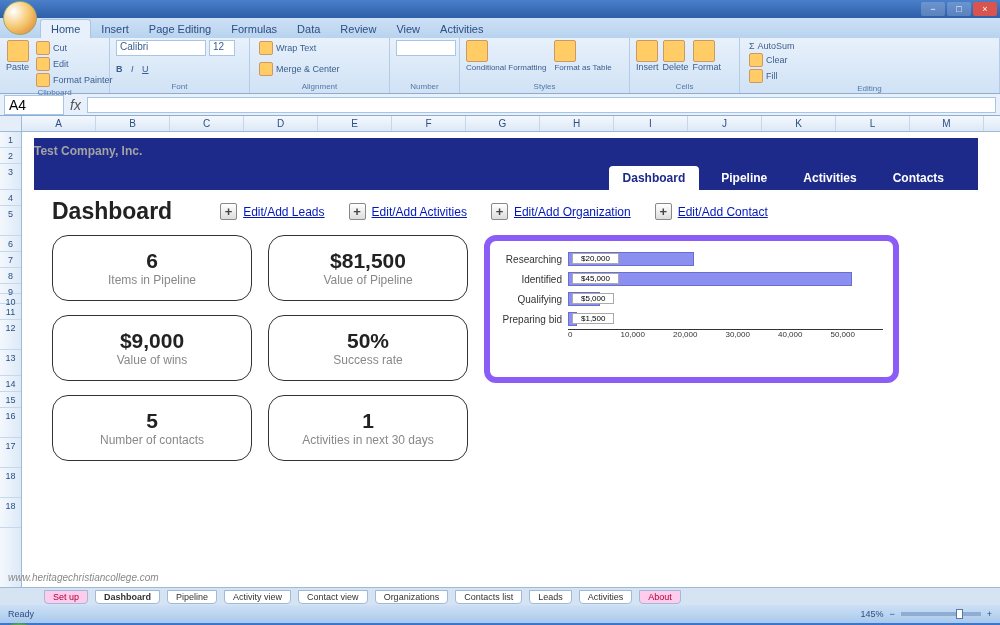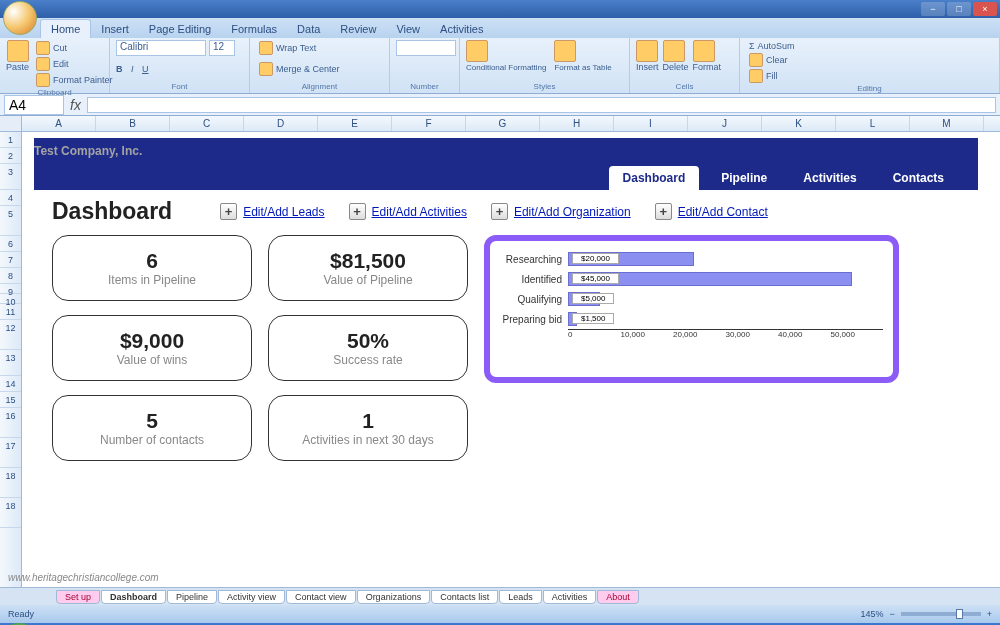--- a/index.html
+++ b/index.html
@@ -52,21 +52,21 @@
 .bar-track{flex:1;position:relative;height:16px}
 .bar-fill{position:absolute;top:1px;bottom:1px;left:0;background:#8b8ff0;border:1px solid #6a6ed0}
 .bar-val{position:absolute;left:4px;top:2px;font-size:8px;background:#fff;border:1px solid #aaa;padding:0 8px}
 .axis{display:flex;margin-left:68px;border-top:1px solid #333;font-size:8px;color:#333}
 .axis span{flex:1;text-align:left}
 .info-box{width:415px;height:66px;border:1.5px solid #333;border-radius:16px;padding:10px 16px;font-size:12px}
 .info-row{display:flex;align-items:center;height:22px}
 .info-lbl{width:180px;color:#888;font-weight:bold}
 .info-link{color:#0018b9;margin-right:auto}
 .info-val{font-weight:bold;color:#222}
-.sheet-tabs{height:18px;background:#d6e3f2;display:flex;align-items:center;font-size:9px;padding-left:56px;gap:1px;border-top:1px solid #9fb9d9}
+.sheet-tabs{height:18px;background:#d6e3f2;display:flex;align-items:center;font-size:9px;padding-left:44px;gap:7px;border-top:1px solid #9fb9d9}
 .stab{background:#fff;padding:1px 8px;border:1px solid #9fb9d9;border-radius:0 0 4px 4px;color:#333}
 .stab.hi{background:#fff;font-weight:bold}
 .stab.red{background:#fce;color:#a03}
 .statusbar{height:18px;background:linear-gradient(#cde0f5,#a9c9ec);display:flex;align-items:center;justify-content:space-between;font-size:9px;color:#2c4e82;padding:0 8px}
 .zoom{display:flex;align-items:center;gap:6px}
 .zoom-track{width:80px;height:4px;background:#8facd3;position:relative}
 .zoom-thumb{position:absolute;top:-3px;left:55px;width:7px;height:10px;background:#fff;border:1px solid #5478a8}
 .watermark{position:absolute;left:8px;bottom:42px;font-size:10px;color:#888;font-style:italic}
 .taskbar{height:22px;background:linear-gradient(#3d79d0,#1a4a9a);display:flex;align-items:center}
 .start{width:34px;height:22px;background:radial-gradient(circle,#7fc97f,#2a7a2a);border-radius:50%;margin-left:2px}

